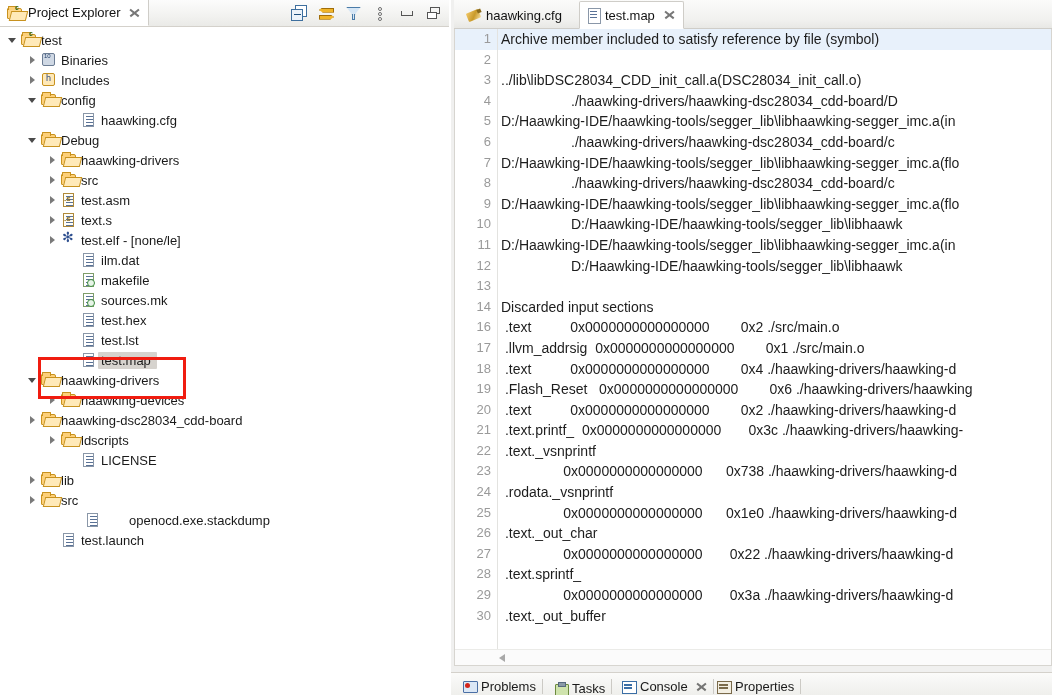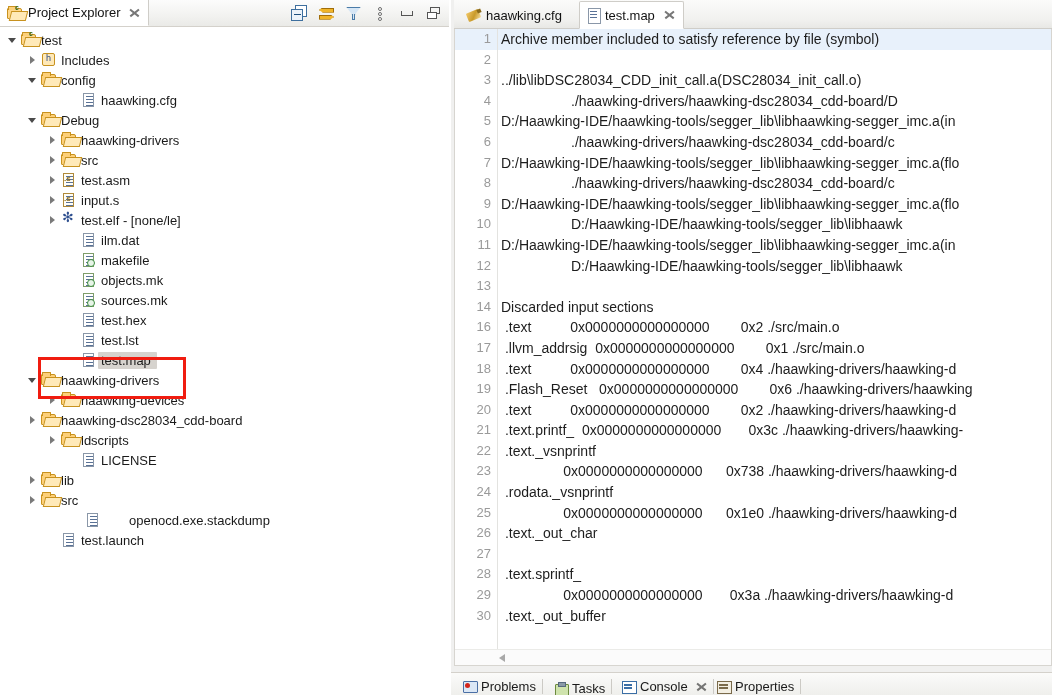--- a/index.html
+++ b/index.html
@@ -341,20 +341,27 @@
         <div class="node" style="padding-left: 6px;">
           <span class="arrow open"></span>
           <span class="ni folder-open proj">
             <span class="fo"></span>
             <span class="cbadge">c</span>
           </span>
           <span class="nl">test</span>
         </div>
         <div class="node" style="padding-left: 26px;">
           <span class="arrow closed"></span>
+          <span class="ni binaries">
+            <span class="bi"></span>
+          </span>
+          <span class="nl">Binaries</span>
+        </div>
+        <div class="node" style="padding-left: 26px;">
+          <span class="arrow closed"></span>
           <span class="ni includes">
             <span class="inc"></span>
           </span>
           <span class="nl">Includes</span>
         </div>
         <div class="node" style="padding-left: 26px;">
           <span class="arrow open"></span>
           <span class="ni folder-open">
             <span class="fo"></span>
           </span>
@@ -395,21 +402,21 @@
             <span class="s">.s</span>
           </span>
           <span class="nl">test.asm</span>
         </div>
         <div class="node" style="padding-left: 46px;">
           <span class="arrow closed"></span>
           <span class="ni file asmfile">
             <span class="fi"></span>
             <span class="s">.s</span>
           </span>
-          <span class="nl">input.s</span>
+          <span class="nl">text.s</span>
         </div>
         <div class="node" style="padding-left: 46px;">
           <span class="arrow closed"></span>
           <span class="ni elf">
             <span class="ef"></span>
           </span>
           <span class="nl">test.elf - [none/le]</span>
         </div>
         <div class="node" style="padding-left: 66px;">
           <span class="arrow"></span>
@@ -418,28 +425,20 @@
           </span>
           <span class="nl">ilm.dat</span>
         </div>
         <div class="node" style="padding-left: 66px;">
           <span class="arrow"></span>
           <span class="ni file mkfile">
             <span class="fi"></span>
             <span class="gear"></span>
           </span>
           <span class="nl">makefile</span>
-        </div>
-        <div class="node" style="padding-left: 66px;">
-          <span class="arrow"></span>
-          <span class="ni file mkfile">
-            <span class="fi"></span>
-            <span class="gear"></span>
-          </span>
-          <span class="nl">objects.mk</span>
         </div>
         <div class="node" style="padding-left: 66px;">
           <span class="arrow"></span>
           <span class="ni file mkfile">
             <span class="fi"></span>
             <span class="gear"></span>
           </span>
           <span class="nl">sources.mk</span>
         </div>
         <div class="node" style="padding-left: 66px;">
@@ -565,21 +564,21 @@
           <div class="cl"><span class="ln">17</span><span class="tx"> .llvm_addrsig  0x0000000000000000        0x1 ./src/main.o</span></div>
           <div class="cl"><span class="ln">18</span><span class="tx"> .text          0x0000000000000000        0x4 ./haawking-drivers/haawking-d</span></div>
           <div class="cl"><span class="ln">19</span><span class="tx"> .Flash_Reset   0x0000000000000000        0x6 ./haawking-drivers/haawking</span></div>
           <div class="cl"><span class="ln">20</span><span class="tx"> .text          0x0000000000000000        0x2 ./haawking-drivers/haawking-d</span></div>
           <div class="cl"><span class="ln">21</span><span class="tx"> .text.printf_  0x0000000000000000       0x3c ./haawking-drivers/haawking-</span></div>
           <div class="cl"><span class="ln">22</span><span class="tx"> .text._vsnprintf</span></div>
           <div class="cl"><span class="ln">23</span><span class="tx">                0x0000000000000000      0x738 ./haawking-drivers/haawking-d</span></div>
           <div class="cl"><span class="ln">24</span><span class="tx"> .rodata._vsnprintf</span></div>
           <div class="cl"><span class="ln">25</span><span class="tx">                0x0000000000000000      0x1e0 ./haawking-drivers/haawking-d</span></div>
           <div class="cl"><span class="ln">26</span><span class="tx"> .text._out_char</span></div>
-          <div class="cl"><span class="ln">27</span></div>
+          <div class="cl"><span class="ln">27</span><span class="tx">                0x0000000000000000       0x22 ./haawking-drivers/haawking-d</span></div>
           <div class="cl"><span class="ln">28</span><span class="tx"> .text.sprintf_</span></div>
           <div class="cl"><span class="ln">29</span><span class="tx">                0x0000000000000000       0x3a ./haawking-drivers/haawking-d</span></div>
           <div class="cl"><span class="ln">30</span><span class="tx"> .text._out_buffer</span></div>
         </div>
       <div id="gutter-line"></div>
       <div id="hscroll">
         <span class="lft"></span>
       </div>
     </div>
   </div>

